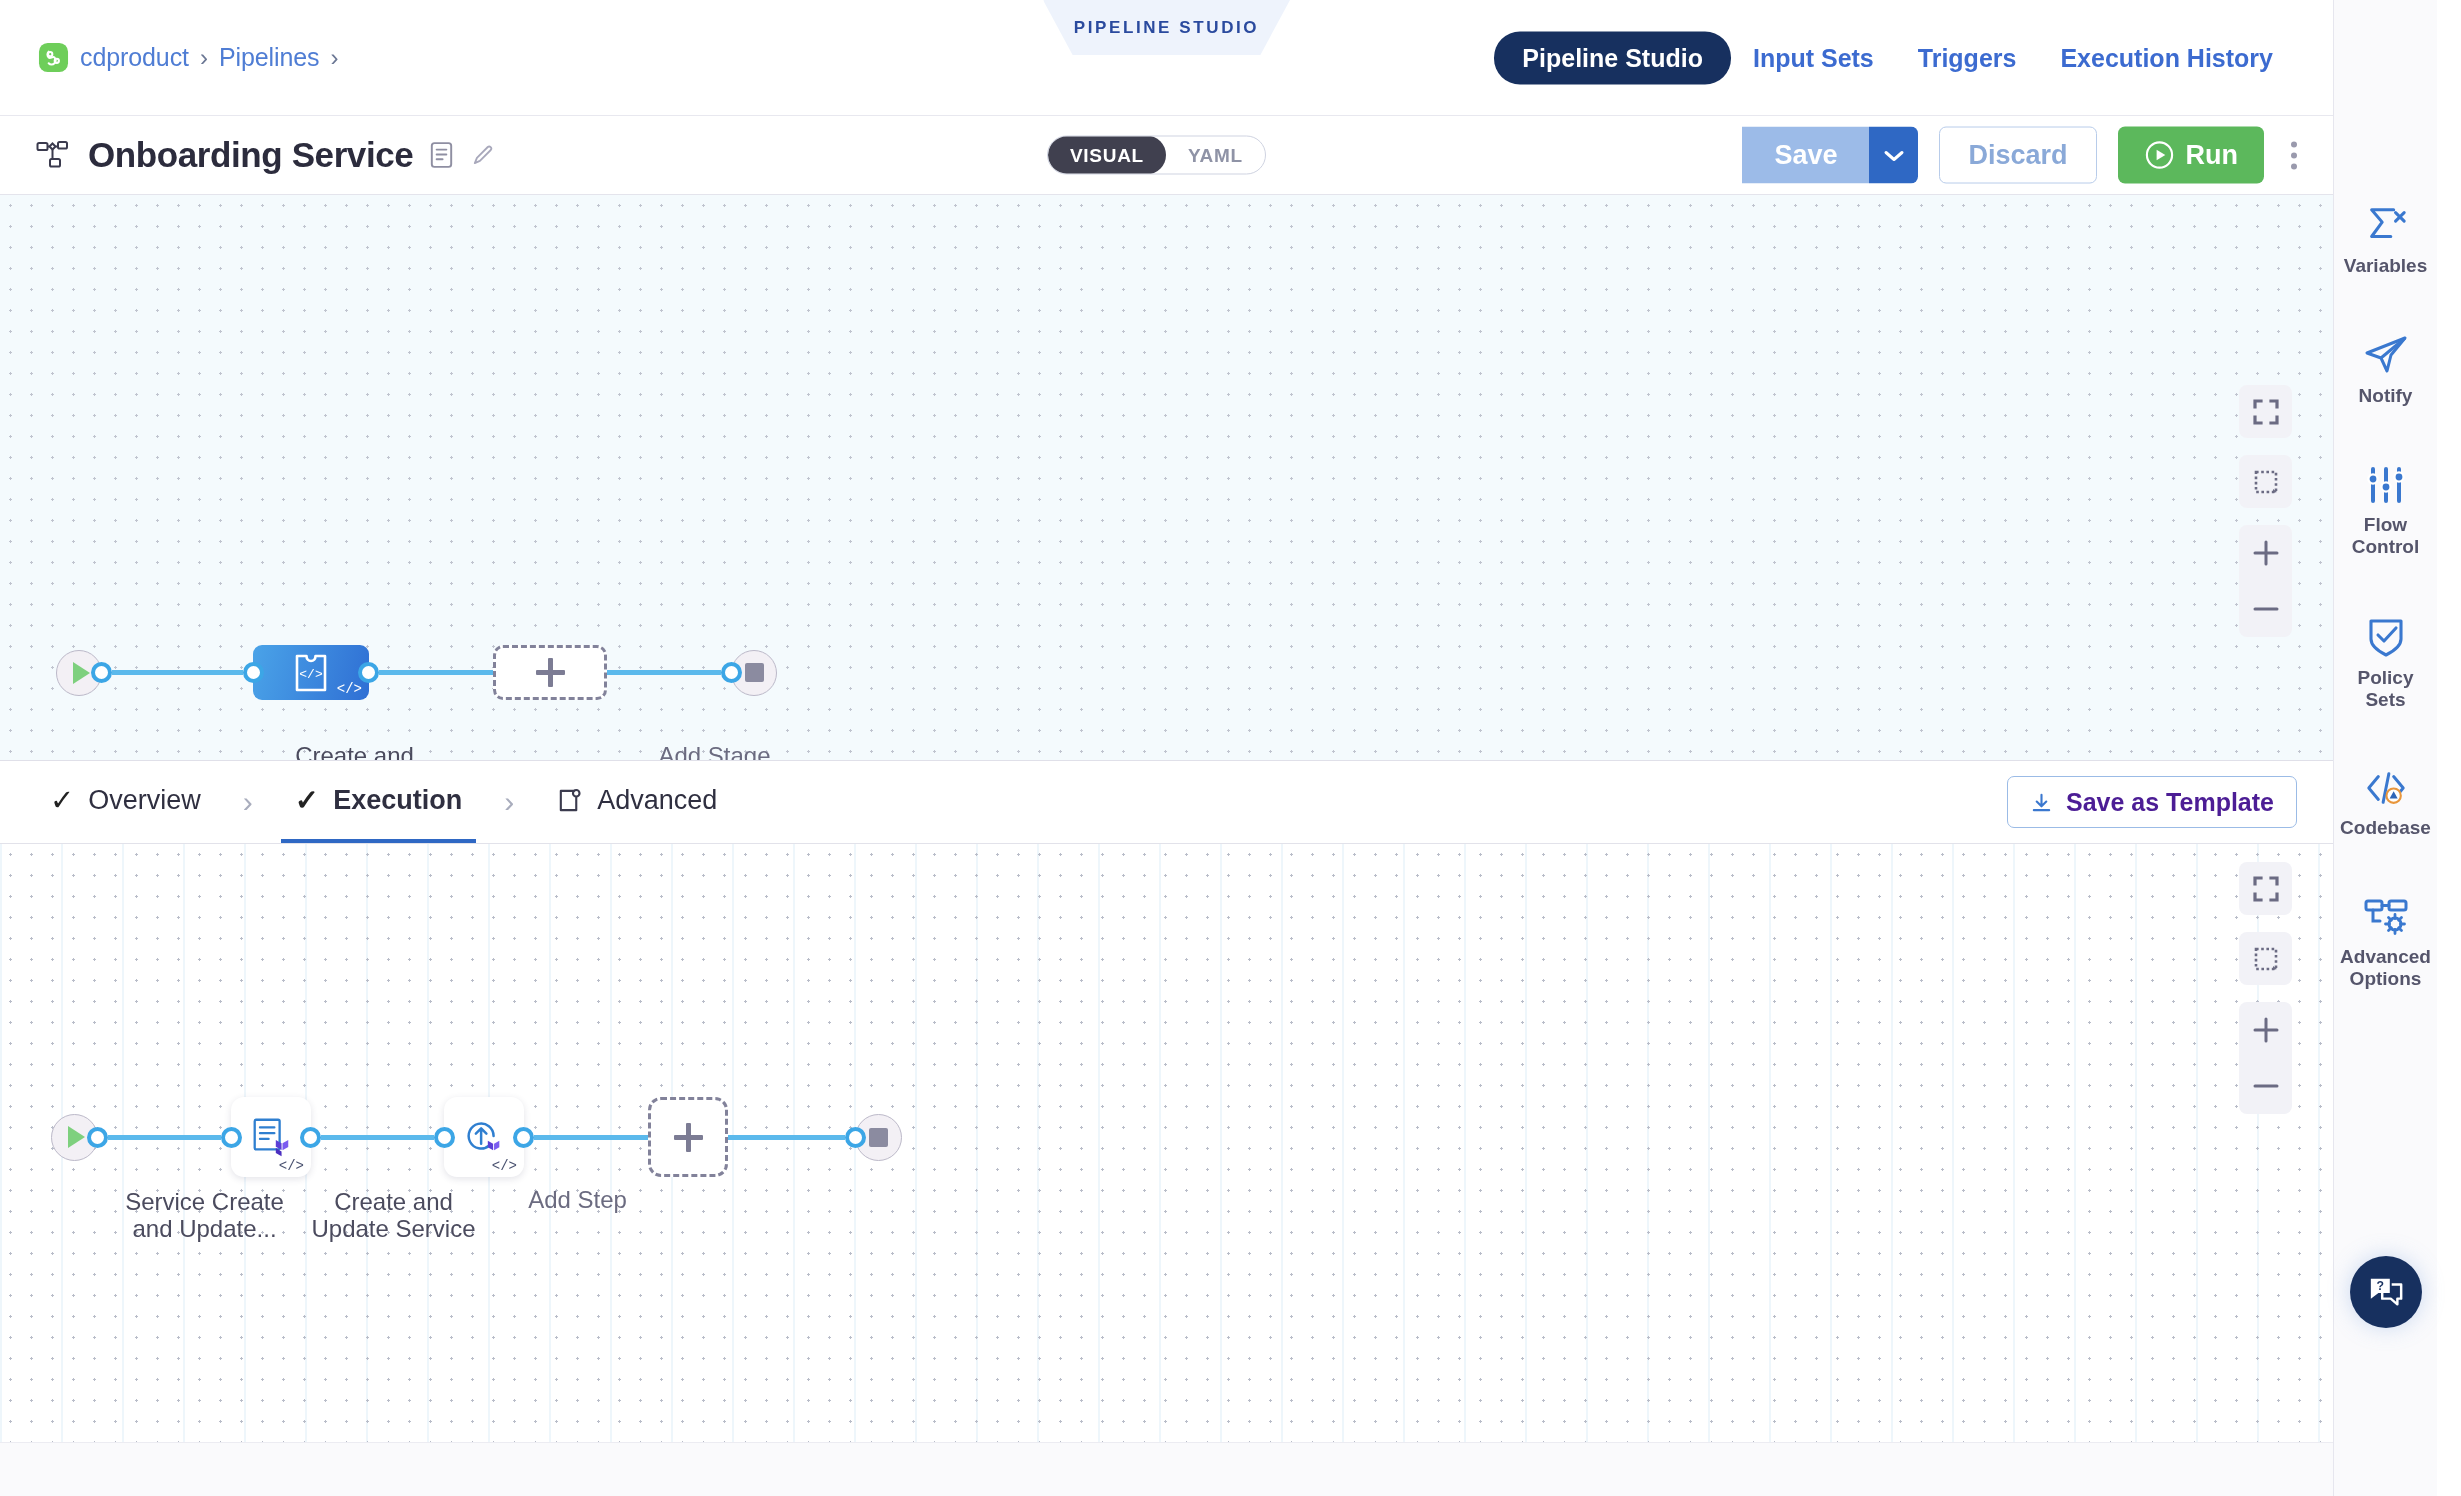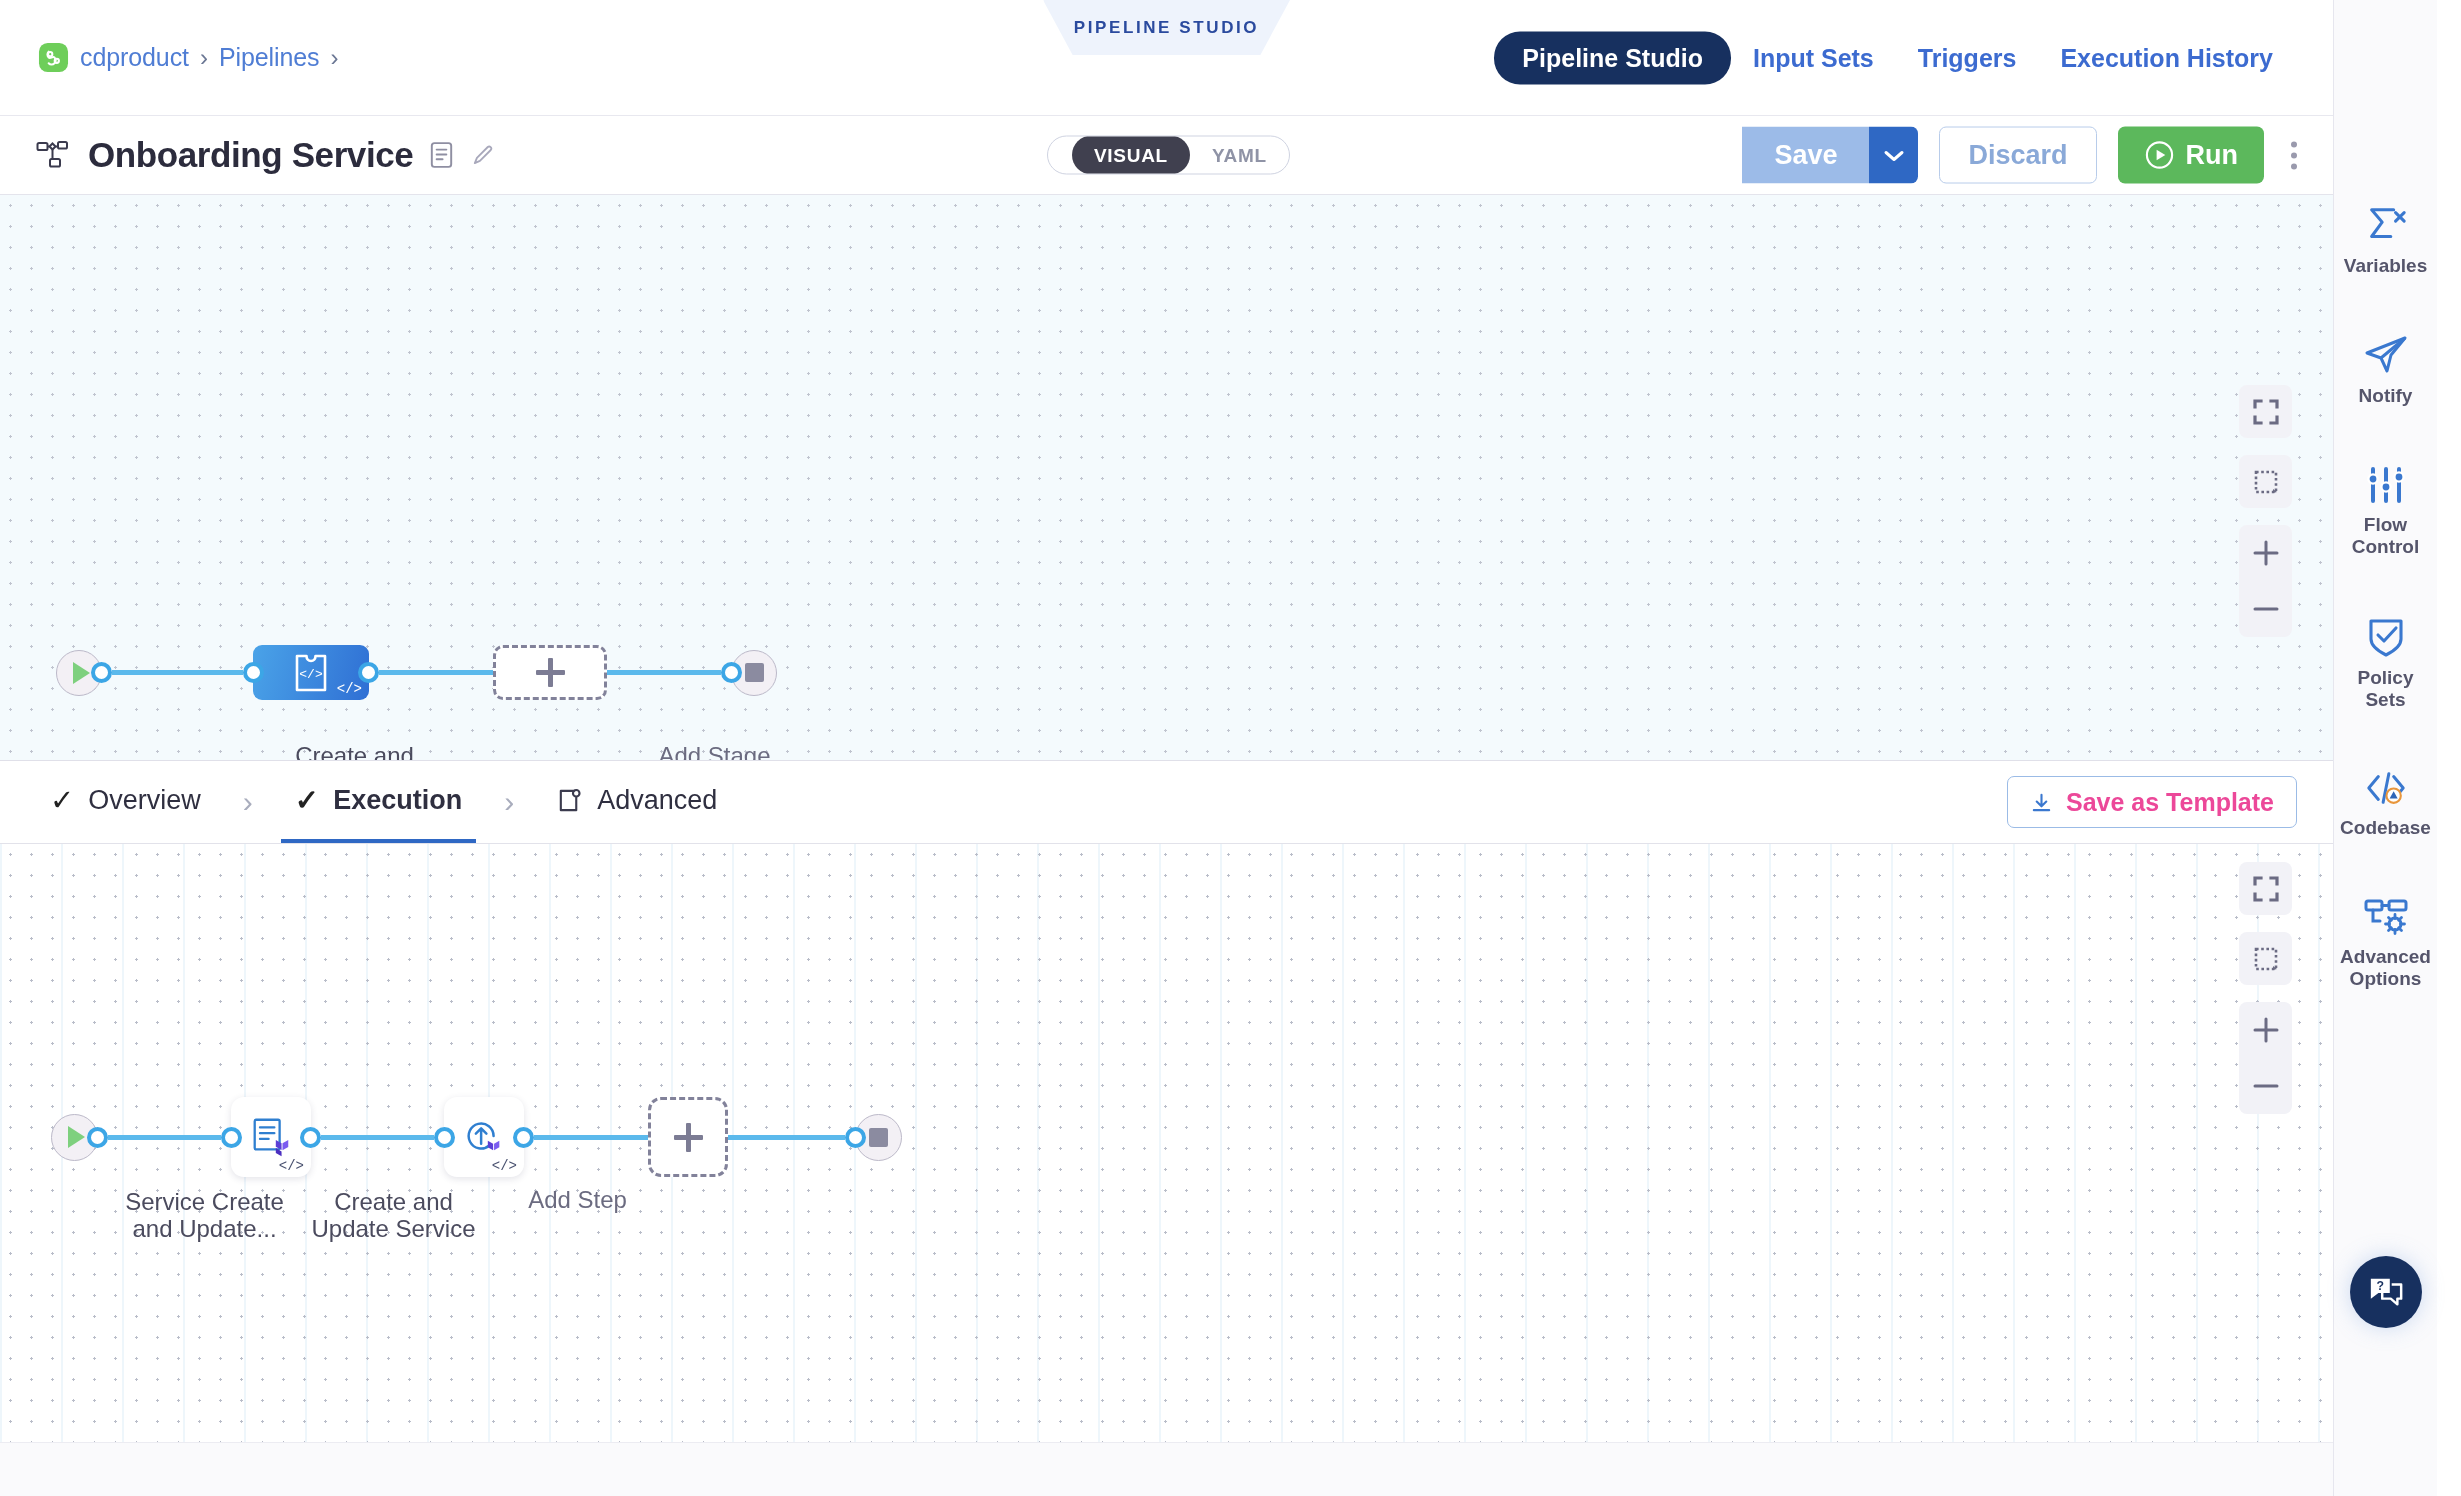--- a/index.html
+++ b/index.html
@@ -65,21 +65,21 @@
     position: absolute; left: 1047px; top: 50%; transform: translateY(-50%);
     display: flex; align-items: center;
     border: 1.5px solid #cfd3e1; border-radius: 22px; height: 39px;
     background: #fff; overflow: hidden;
   }
   .vy-opt {
     font-size: 19px; font-weight: bold; letter-spacing: 0.7px; cursor: pointer;
     height: 39px; display:flex; align-items:center; justify-content:center;
     padding: 0 22px; color: #8f93a6;
   }
-  .vy-opt.active { background: #40404f; color: #fff; border-radius: 22px; margin-left: 24px; }
+  .vy-opt.active { background: #40404f; color: #fff; border-radius: 22px; }
 
   .title-actions {
     position: absolute; right: 30px; top: 50%; transform: translateY(-50%);
     display: flex; align-items: center; gap: 21px;
   }
   .save-group { display: flex; border-radius: 7px; overflow: hidden; padding-left: 8px; }
   .save-btn {
     background: #9cbbe8; color: #fff; font-size: 27px; font-weight: bold;
     border: none; padding: 0 32px; height: 57px; cursor: pointer;
     font-family: inherit;
@@ -202,21 +202,21 @@
     font-size: 27px; color: #2f2f40; height: 100%; padding: 0 14px;
     border-bottom: 4px solid transparent;
   }
   .wiz-item.active { font-weight: bold; border-bottom-color: #2f68c4; }
   .wiz-chev { font-size: 30px; color: #a9adbd; font-weight: 300; padding: 0 28px; }
   .check { font-size: 29px; color: #222; line-height: 1; }
 
   .tmpl-btn {
     position: absolute; right: 36px; top: 50%; transform: translateY(-50%);
     background: #fff; border: 1.5px solid #9bbbe6; border-radius: 7px;
-    color: #ec4899; font-size: 25px; font-weight: bold; height: 52px;
+    color: #4c1d95; font-size: 25px; font-weight: bold; height: 52px;
     padding: 0 22px; display: flex; align-items: center; gap: 13px;
     cursor: pointer; font-family: inherit;
   }
 
   
   .rail {
     width: 104px; height: 1496px; background: #fafafc;
     border-left: 1px solid #e6e6ee; position: relative;
     display: flex; flex-direction: column; align-items: center;
     padding-top: 204px; gap: 57px;

